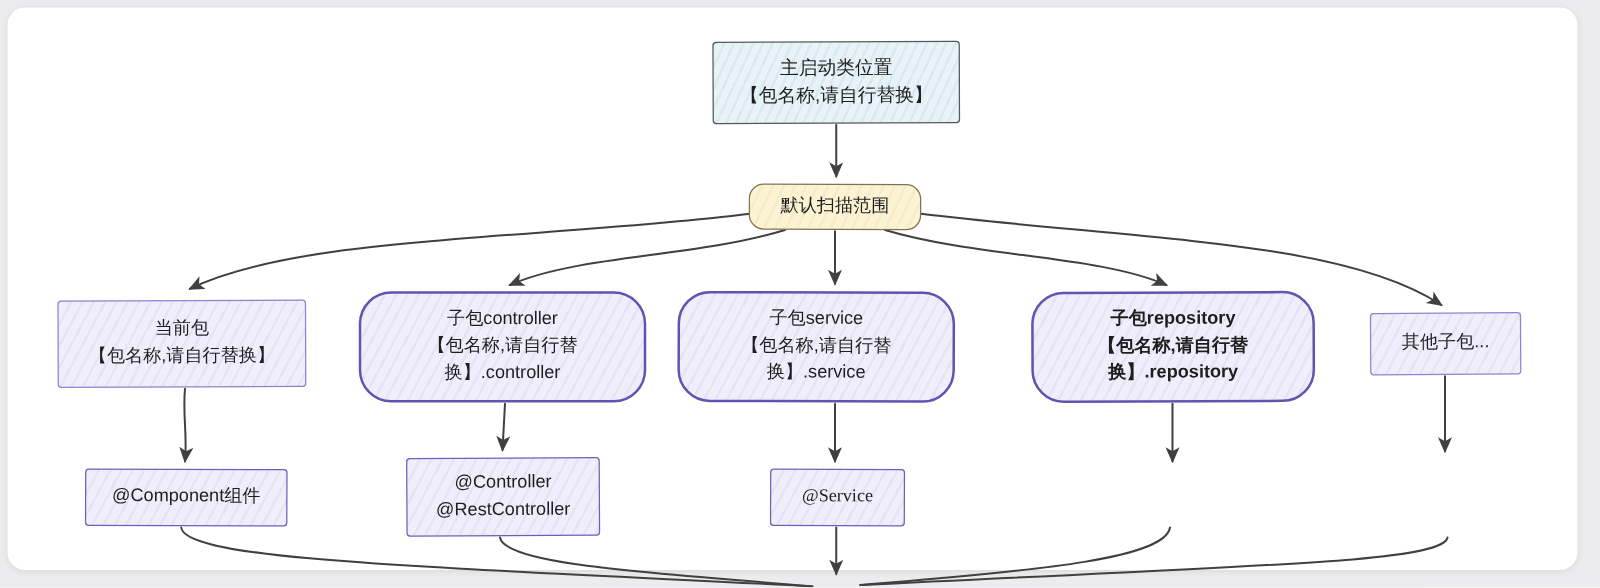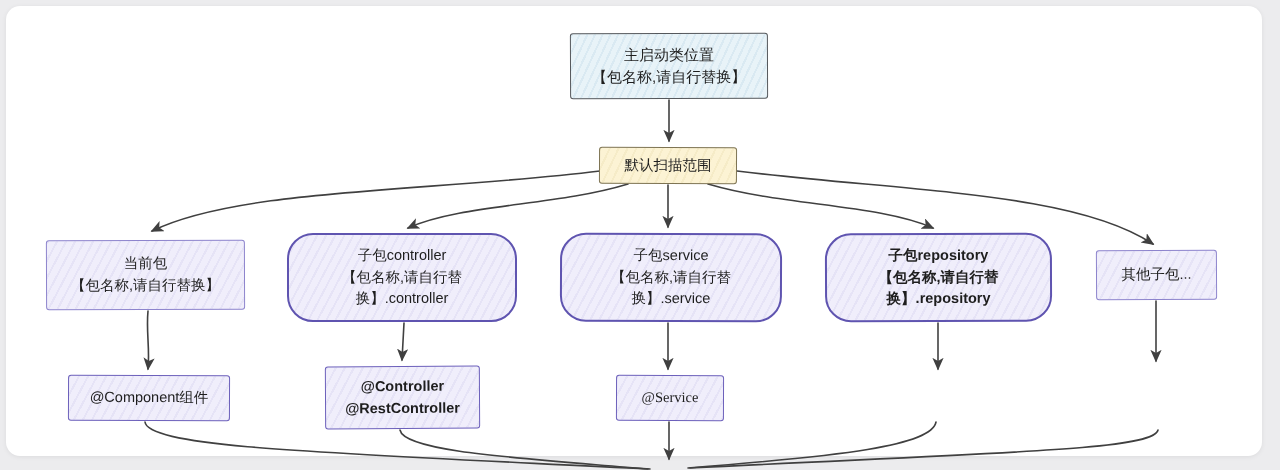--- a/index.html
+++ b/index.html
@@ -59,28 +59,28 @@
   }
   .node.purple.strong {
     border-width: 2px;
     border-color: var(--border-purple-strong, #5f54b0);
     border-radius: 26px;
   }
   .node.purple.light { border-color: #8d84cd; }
 
   
   #n-main        { left: 570px;  top: 33px;  width: 198px; height: 66px; font-size: 15px; transform: rotate(-0.2deg); }
-  #n-scan        { left: 599px;  top: 147px; width: 138px; height: 37px; transform: rotate(0.25deg); }
+  #n-scan        { left: 599px;  top: 147px; width: 138px; height: 37px; transform: rotate(0.25deg); border-radius: 12px; }
   #n-current     { left: 46px;   top: 240px; width: 199px; height: 70px; transform: rotate(-0.2deg); }
   #n-controller  { left: 287px;  top: 233px; width: 230px; height: 89px; }
-  #n-service     { left: 560px;  top: 233px; width: 222px; height: 89px; transform: rotate(0.2deg); }
+  #n-service     { left: 542px;  top: 233px; width: 222px; height: 89px; transform: rotate(0.2deg); }
   #n-repository  { left: 825px;  top: 233px; width: 227px; height: 89px; transform: rotate(-0.2deg); font-weight: bold; }
   #n-others      { left: 1096px; top: 250px; width: 121px; height: 50px; transform: rotate(-0.3deg); }
   #n-component   { left: 68px;   top: 375px; width: 162px; height: 46px; transform: rotate(0.2deg); }
-  #n-ctrl-ann    { left: 325px;  top: 366px; width: 155px; height: 63px; transform: rotate(-0.3deg); font-weight: bold; }
+  #n-ctrl-ann    { left: 325px;  top: 366px; width: 155px; height: 63px; transform: rotate(-0.3deg); }
   #n-service-ann { left: 616px;  top: 375px; width: 108px; height: 46px; transform: rotate(0.2deg); font-family: Liberation Serif, serif; }
   #n-repo-ann    { left: 874px;  top: 375px; width: 128px; height: 46px; transform: rotate(-0.2deg); }
   #n-config-ann  { left: 1083px; top: 367px; width: 146px; height: 62px; transform: rotate(0.2deg); }
 </style>
 </head>
 <body>
 
 <div class="stage">
   <div class="panel"></div>
 

